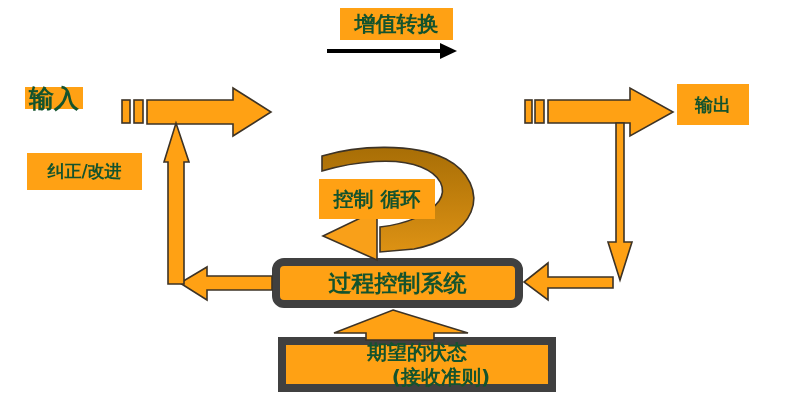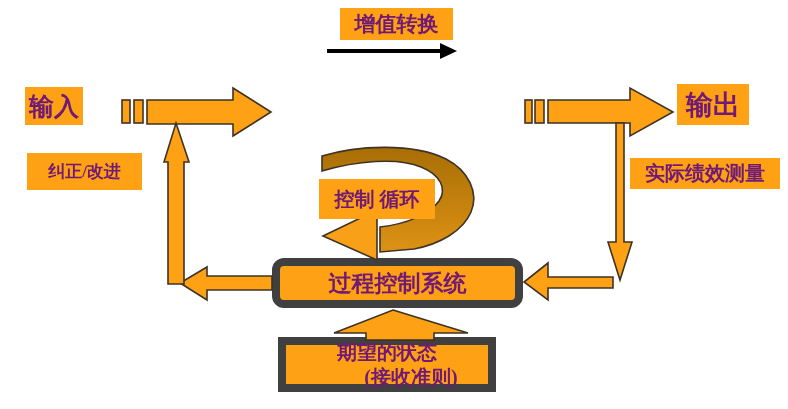--- a/index.html
+++ b/index.html
@@ -3,63 +3,60 @@
 <meta charset="utf-8">
 <style>
   html,body{margin:0;padding:0;background:#ffffff;}
   .canvas{
     position:relative;width:788px;height:409px;background:#ffffff;overflow:hidden;
     font-family:"DejaVu Sans",sans-serif;
   }
   .layer-svg{position:absolute;left:0;top:0;z-index:2;}
   .obox{
     position:absolute;display:flex;align-items:center;justify-content:center;
-    background:#FFA114;color:#701a75;font-weight:bold;text-align:center;
-    box-sizing:border-box;z-index:1;white-space:nowrap;font-family:Liberation Serif, serif;
+    background:#FFA114;color:#14532d;font-weight:bold;text-align:center;
+    box-sizing:border-box;z-index:1;white-space:nowrap;
   }
   .obox.over{z-index:3;}
   .obox.bordered{border:8px solid #404040;}
   .rounded-lg{border-radius:24px;}
   .rounded-md{border-radius:12px;}
   .oshape{stroke:#3D3326;stroke-width:1.6;}
   .blackshape{stroke:none;}
   .two-line{line-height:1.25;}
   .process-text{letter-spacing:12px;text-indent:12px;}
 </style>
 </head>
 <body>
 
 <div class="canvas">
 
   <div class="obox" style="left:340px;top:8px;width:113px;height:32px;font-size:21px;">
     <span>增值转换</span>
   </div>
 
-  <div class="obox" style="left:25px;top:87px;width:58px;height:38px;font-size:25px;">
+  <div class="obox" style="left:25px;top:87px;width:58px;height:22px;font-size:25px;">
     <span>输入</span>
   </div>
 
   <div class="obox" style="left:27px;top:153px;width:115px;height:37px;font-size:17px;">
     <span>纠正/改进</span>
   </div>
 
 
-  <div class="obox" style="left:677px;top:84px;width:72px;height:41px;font-size:27px;">
+  <div class="obox" style="left:677px;top:84px;width:72px;height:41px;font-size:18px;">
     <span>输出</span>
   </div>
 
-  <div class="obox" style="left:630px;top:158px;width:150px;height:31px;font-size:20px;">
-    <span>实际绩效测量</span>
-  </div>
 
   <div class="obox rounded-md bordered" style="left:272px;top:258px;width:251px;height:50px;font-size:23px;">
     <span>过程控制系统</span>
   </div>
 
-  <div class="obox bordered two-line" style="left:278px;top:337px;width:218px;height:55px;font-size:20px;">
+  <div class="obox bordered two-line" style="left:278px;top:337px;width:278px;height:55px;font-size:20px;">
     <span>
       <span style="display:block;">期望的状态</span>
       <span style="display:block;margin-left:48px;">(接收准则)</span>
     </span>
   </div>
 
   <svg class="layer-svg" width="788" height="409" viewBox="0 0 788 409">
     <defs>
       <linearGradient id="bandGrad" x1="0" y1="0" x2="0" y2="1">
         <stop offset="0" stop-color="#A86E06"></stop>

